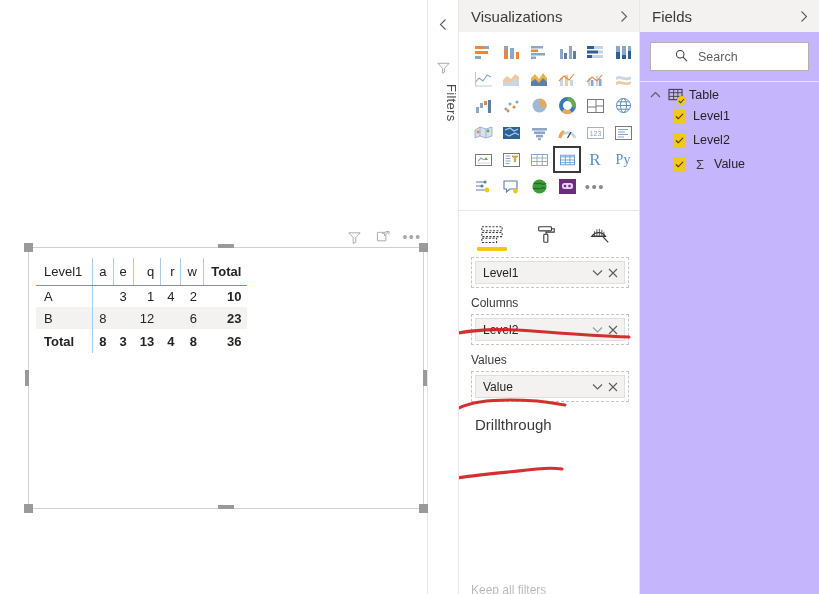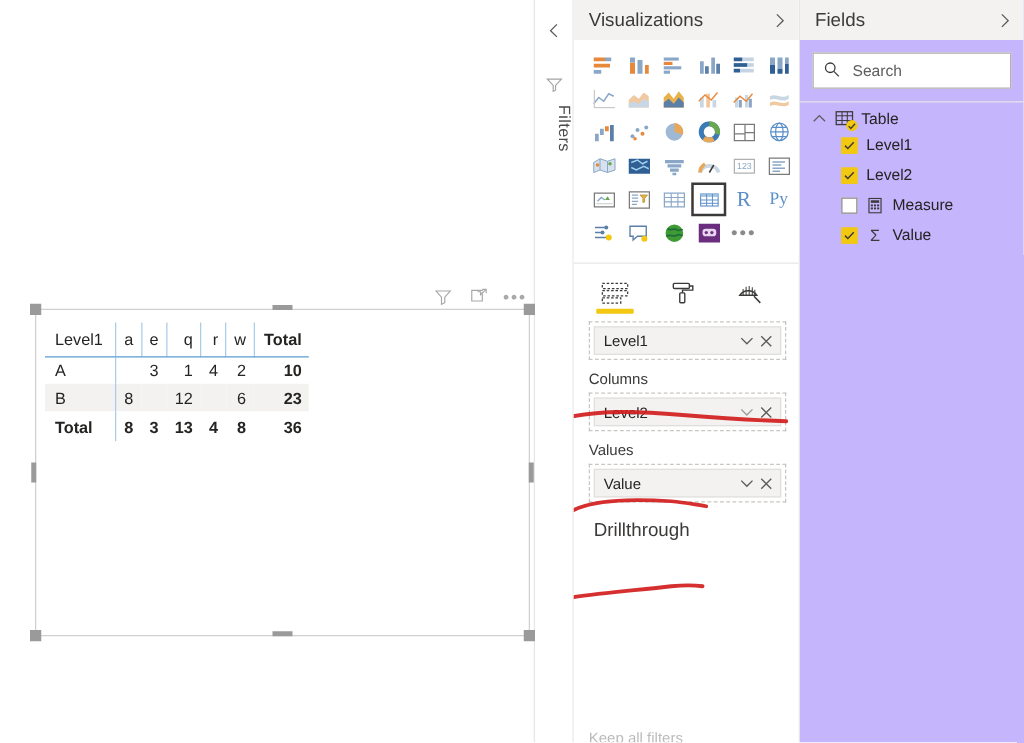--- a/index.html
+++ b/index.html
@@ -332,21 +332,21 @@
     height: 594px;
     background: #c4b5fd;
     position: relative;
   }
   .search-wrap { padding: 10px 10px 0 10px; }
   .search-box {
     height: 29px;
     border: 1px solid #b3b0ad;
     display: flex;
     align-items: center;
-    padding: 0 8px;
+    padding: 0 24px;
     gap: 8px;
     background: #ffffff;
   }
   .search-box input {
     border: none;
     outline: none;
     font-size: 12.5px;
     color: #605e5c;
     flex: 1;
     background: transparent;
@@ -914,36 +914,20 @@
 
     <div class="field-item">
       <span class="fcheck checked">
         <svg width="9" height="7" viewBox="0 0 10 8">
             <path d="M1 4L3.6 6.6 9 1" fill="none" stroke="#3b3a39" stroke-width="1.3"></path>
           </svg>
       </span>
       <span>Level2</span>
     </div>
 
-    <div class="field-item">
-      <span class="fcheck"></span>
-      <span class="field-glyph">
-        <svg width="12" height="13" viewBox="0 0 12 14">
-          <rect x=".8" y=".8" width="10.4" height="12.4" fill="none" stroke="#3b3a39" stroke-width="1"></rect>
-          <rect x="2.4" y="2.4" width="7.2" height="2.2" fill="#3b3a39"></rect>
-          <rect x="2.4" y="6" width="1.8" height="1.6" fill="#3b3a39"></rect>
-          <rect x="5.1" y="6" width="1.8" height="1.6" fill="#3b3a39"></rect>
-          <rect x="7.8" y="6" width="1.8" height="1.6" fill="#3b3a39"></rect>
-          <rect x="2.4" y="8.6" width="1.8" height="1.6" fill="#3b3a39"></rect>
-          <rect x="5.1" y="8.6" width="1.8" height="1.6" fill="#3b3a39"></rect>
-          <rect x="7.8" y="8.6" width="1.8" height="1.6" fill="#3b3a39"></rect>
-        </svg>
-      </span>
-      <span>Measure</span>
-    </div>
 
     <div class="field-item">
       <span class="fcheck checked">
         <svg width="9" height="7" viewBox="0 0 10 8">
             <path d="M1 4L3.6 6.6 9 1" fill="none" stroke="#3b3a39" stroke-width="1.3"></path>
           </svg>
       </span>
       <span class="field-glyph sigma">Σ</span>
       <span>Value</span>
     </div>

